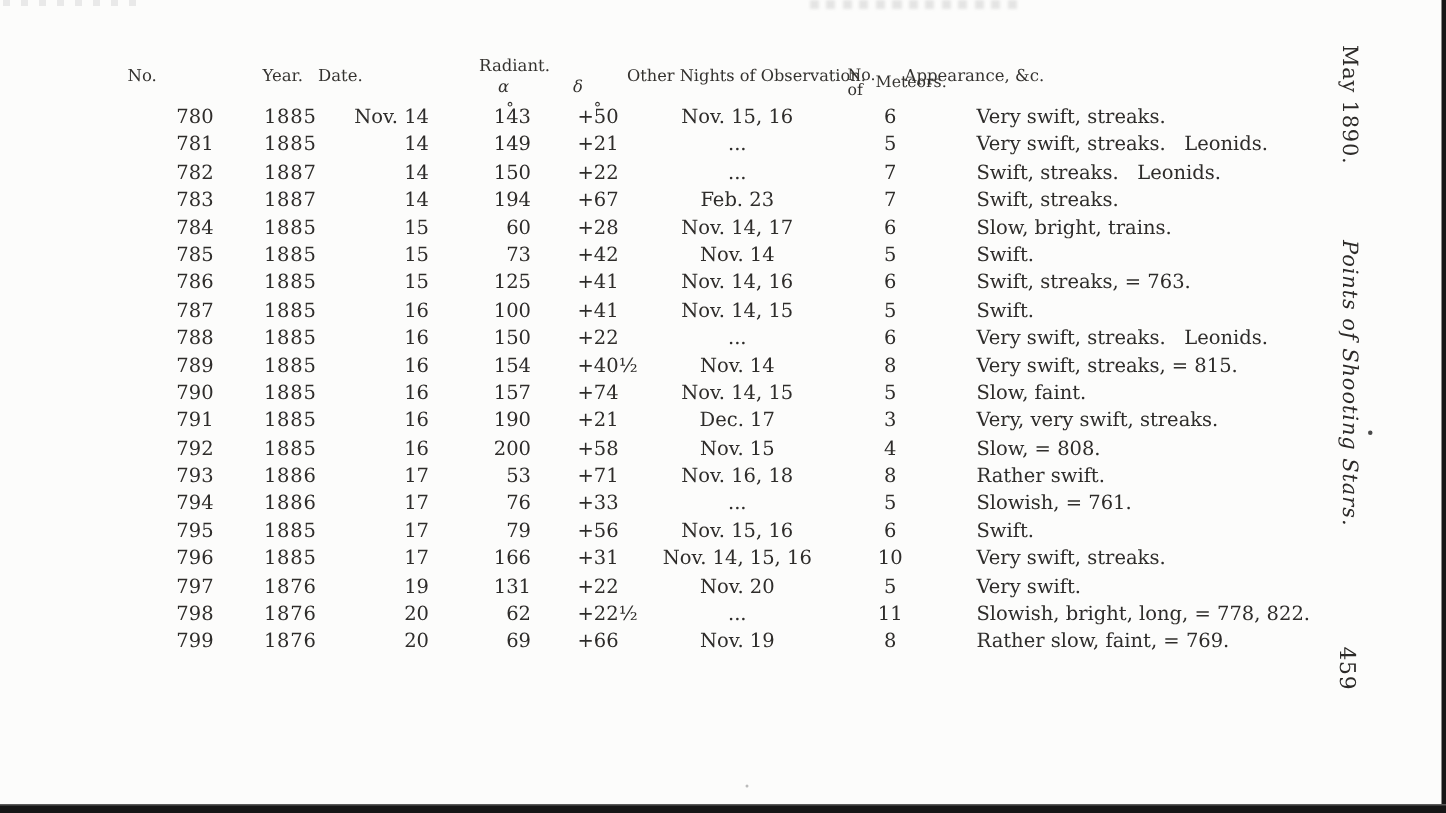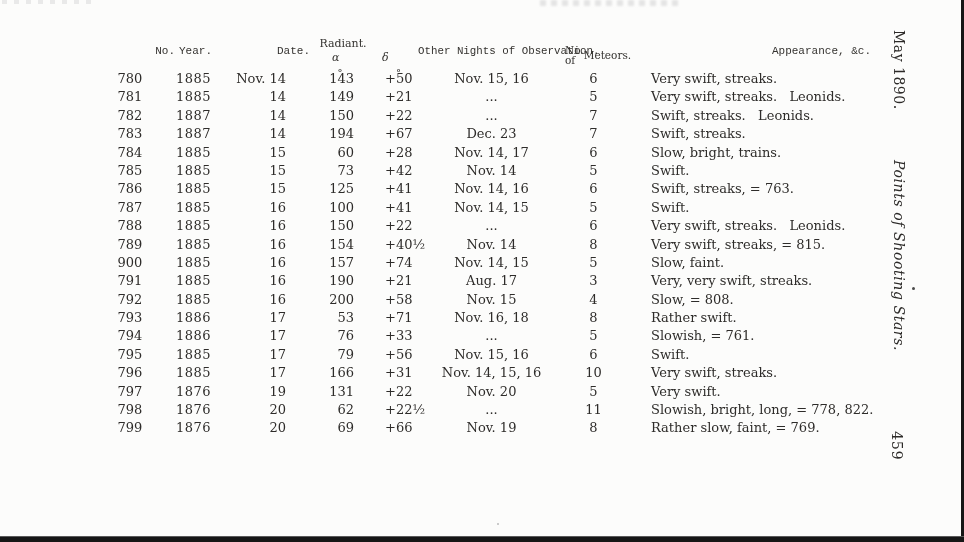--- a/index.html
+++ b/index.html
@@ -24,21 +24,21 @@
   .speck-1{position:absolute;left:912px;top:287px;width:3px;height:3px;border-radius:50%;background:#4a4a4a;}
   .speck-2{position:absolute;left:497px;top:523px;width:2px;height:2px;border-radius:50%;background:#bbb;}
 
   
   .table-area{position:absolute;left:85px;top:36px;width:805px;}
   .thead,.trow{
     display:grid;
     grid-template-columns:90px 37px 98px 50px 58px 147px 57px 268px;
   }
   .thead{height:34px;font-size:11px;color:#34322f;}
-  .h-cell{text-align:right;line-height:30px;white-space:nowrap;font-family:Liberation Mono, monospace;}
+  .h-cell{text-align:left;line-height:30px;white-space:nowrap;}
   .h-radiant-group{position:relative;grid-column:4 / span 2;}
   .h-radiant{position:absolute;left:0;right:18px;top:1px;text-align:center;transform:translateX(-12px);}
   .h-alpha{position:absolute;left:22px;top:15px;font-style:italic;font-size:11px;}
   .h-delta{position:absolute;left:72px;top:15px;font-style:italic;font-size:11px;}
   .h-meteors{display:flex;flex-direction:row;justify-content:flex-start;align-items:center;
     font-size:10.5px;line-height:10px;padding-top:3px;}
   .h-app{transform:translateX(-19px);}
   .h-nights{font-size:10.8px;}
 
   
@@ -126,21 +126,21 @@
           <div class="c-nights">...</div>
           <div class="c-meteors">7</div>
           <div class="c-app">Swift, streaks.   Leonids.</div>
         </div>
         <div class="trow">
           <div class="c-no">783</div>
           <div class="c-year">1887</div>
           <div class="c-date">14</div>
           <div class="c-alpha">194</div>
           <div class="c-delta">+67</div>
-          <div class="c-nights">Dec. 23</div>
+          <div class="c-nights">Feb. 23</div>
           <div class="c-meteors">7</div>
           <div class="c-app">Swift, streaks.</div>
         </div>
         <div class="trow">
           <div class="c-no">784</div>
           <div class="c-year">1885</div>
           <div class="c-date">15</div>
           <div class="c-alpha">60</div>
           <div class="c-delta">+28</div>
           <div class="c-nights">Nov. 14, 17</div>
@@ -191,36 +191,36 @@
           <div class="c-no">789</div>
           <div class="c-year">1885</div>
           <div class="c-date">16</div>
           <div class="c-alpha">154</div>
           <div class="c-delta">+40½</div>
           <div class="c-nights">Nov. 14</div>
           <div class="c-meteors">8</div>
           <div class="c-app">Very swift, streaks, = 815.</div>
         </div>
         <div class="trow">
-          <div class="c-no">900</div>
+          <div class="c-no">790</div>
           <div class="c-year">1885</div>
           <div class="c-date">16</div>
           <div class="c-alpha">157</div>
           <div class="c-delta">+74</div>
           <div class="c-nights">Nov. 14, 15</div>
           <div class="c-meteors">5</div>
           <div class="c-app">Slow, faint.</div>
         </div>
         <div class="trow">
           <div class="c-no">791</div>
           <div class="c-year">1885</div>
           <div class="c-date">16</div>
           <div class="c-alpha">190</div>
           <div class="c-delta">+21</div>
-          <div class="c-nights">Aug. 17</div>
+          <div class="c-nights">Dec. 17</div>
           <div class="c-meteors">3</div>
           <div class="c-app">Very, very swift, streaks.</div>
         </div>
         <div class="trow">
           <div class="c-no">792</div>
           <div class="c-year">1885</div>
           <div class="c-date">16</div>
           <div class="c-alpha">200</div>
           <div class="c-delta">+58</div>
           <div class="c-nights">Nov. 15</div>

